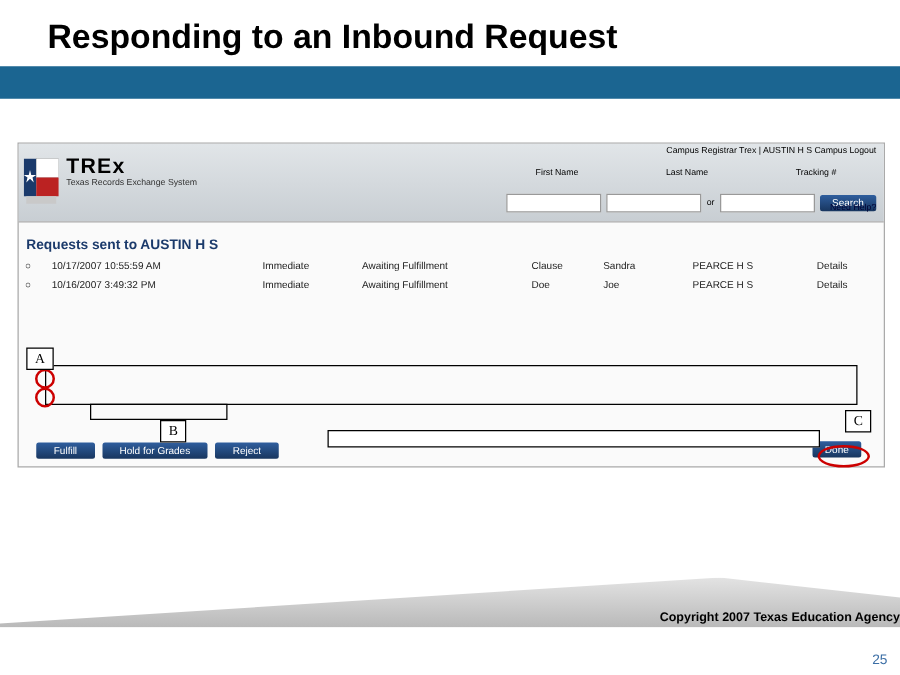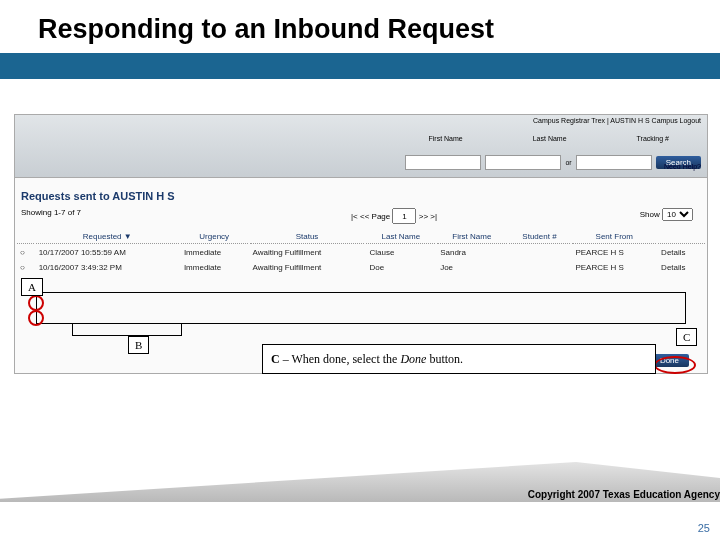--- a/index.html
+++ b/index.html
@@ -49,63 +49,52 @@
 </style>
 </head>
 <body>
 
 <div class="title-bar">
   <h1>Responding to an Inbound Request</h1>
 </div>
 
 <div class="screenshot">
   <div class="app-header">
+    <div class="logo-wrap">
+      <svg class="logo-flag" viewBox="0 0 28 44">
+        <rect x="0" y="6" width="10" height="30" fill="#1b3a6b"></rect>
+        <polygon points="5,15 6,19 10,19 7,21 8,25 5,22 2,25 3,21 0,19 4,19" fill="#fff"></polygon>
+        <rect x="10" y="6" width="18" height="15" fill="#fff" stroke="#999" stroke-width="0.3"></rect>
+        <rect x="10" y="21" width="18" height="15" fill="#b22"></rect>
+        <rect x="2" y="36" width="24" height="6" fill="#c9c9c9"></rect>
+      </svg>
+      <div class="logo-text">TREx</div>
+      <div class="logo-sub">Texas Records Exchange System</div>
+    </div>
     <div class="hdr-right">Campus Registrar Trex | AUSTIN H S Campus   Logout</div>
     <div class="hdr-labels">
       <span>First Name</span>
       <span>Last Name</span>
       <span>Tracking #</span>
     </div>
     <div class="hdr-inputs">
       <input style="">
       <input style="">
       <span>or</span>
       <input style="">
       <button class="btn">Search</button>
     </div>
     <div class="need-help">Need Help?</div>
   </div>
 
   <div class="sect-title">Requests sent to AUSTIN H S</div>
 
-  <div class="pager">
-    <span style="float:left;margin-left:6px">Showing 1-7 of 7</span>
-    <span>|&lt; &lt;&lt;</span>
-    <span>Page</span>
-    <input style="width: 16px; height: 10px; font-size: 8px; text-align: center;" value="1">
-    <span>&gt;&gt; &gt;|</span>
-    <span class="show-ctrl">
-      <span>Show</span>
-      <select style="font-size:8px"><option>10</option></select>
-    </span>
-  </div>
 
   <table class="tbl">
     <tbody>
-        <tr>
-      <th></th>
-      <th>Requested ▼</th>
-      <th>Urgency</th>
-      <th>Status</th>
-      <th>Last Name</th>
-      <th>First Name</th>
-      <th>Student #</th>
-      <th>Sent From</th>
-      <th></th>
-    </tr>
     <tr>
       <td>○</td>
       <td>10/17/2007 10:55:59 AM</td>
       <td>Immediate</td>
       <td>Awaiting Fulfillment</td>
       <td>Clause</td>
       <td>Sandra</td>
       <td></td>
       <td>PEARCE H S</td>
       <td>Details</td>
@@ -117,34 +106,38 @@
       <td>Awaiting Fulfillment</td>
       <td>Doe</td>
       <td>Joe</td>
       <td></td>
       <td>PEARCE H S</td>
       <td>Details</td>
     </tr>
   </tbody>
     </table>
 
+  <div class="action-bar">
+    <button class="btn">Fulfill</button>
+    <button class="btn">Hold for Grades</button>
+    <button class="btn">Reject</button>
+  </div>
   <div class="done-wrap">
     <button class="btn">Done</button>
   </div>
 </div>
 
 <div class="box-row"></div>
 <div class="box-time"></div>
 <div class="oval oval-a"></div>
 <div class="oval oval-b"></div>
 <div class="oval oval-c"></div>
 
 <div class="lbl-box lbl-A">A</div>
 <div class="lbl-box lbl-B">B</div>
 <div class="lbl-box lbl-C">C</div>
 
 <div class="instr">
-  <div><b>C</b><span> – When done, select the </span><i>Done</i><span> button.</span></div>
 </div>
 
 <div class="wedge"></div>
 <div class="copyright">Copyright 2007 Texas Education Agency</div>
 <div class="page-num">25</div>
 
 </body></html>

